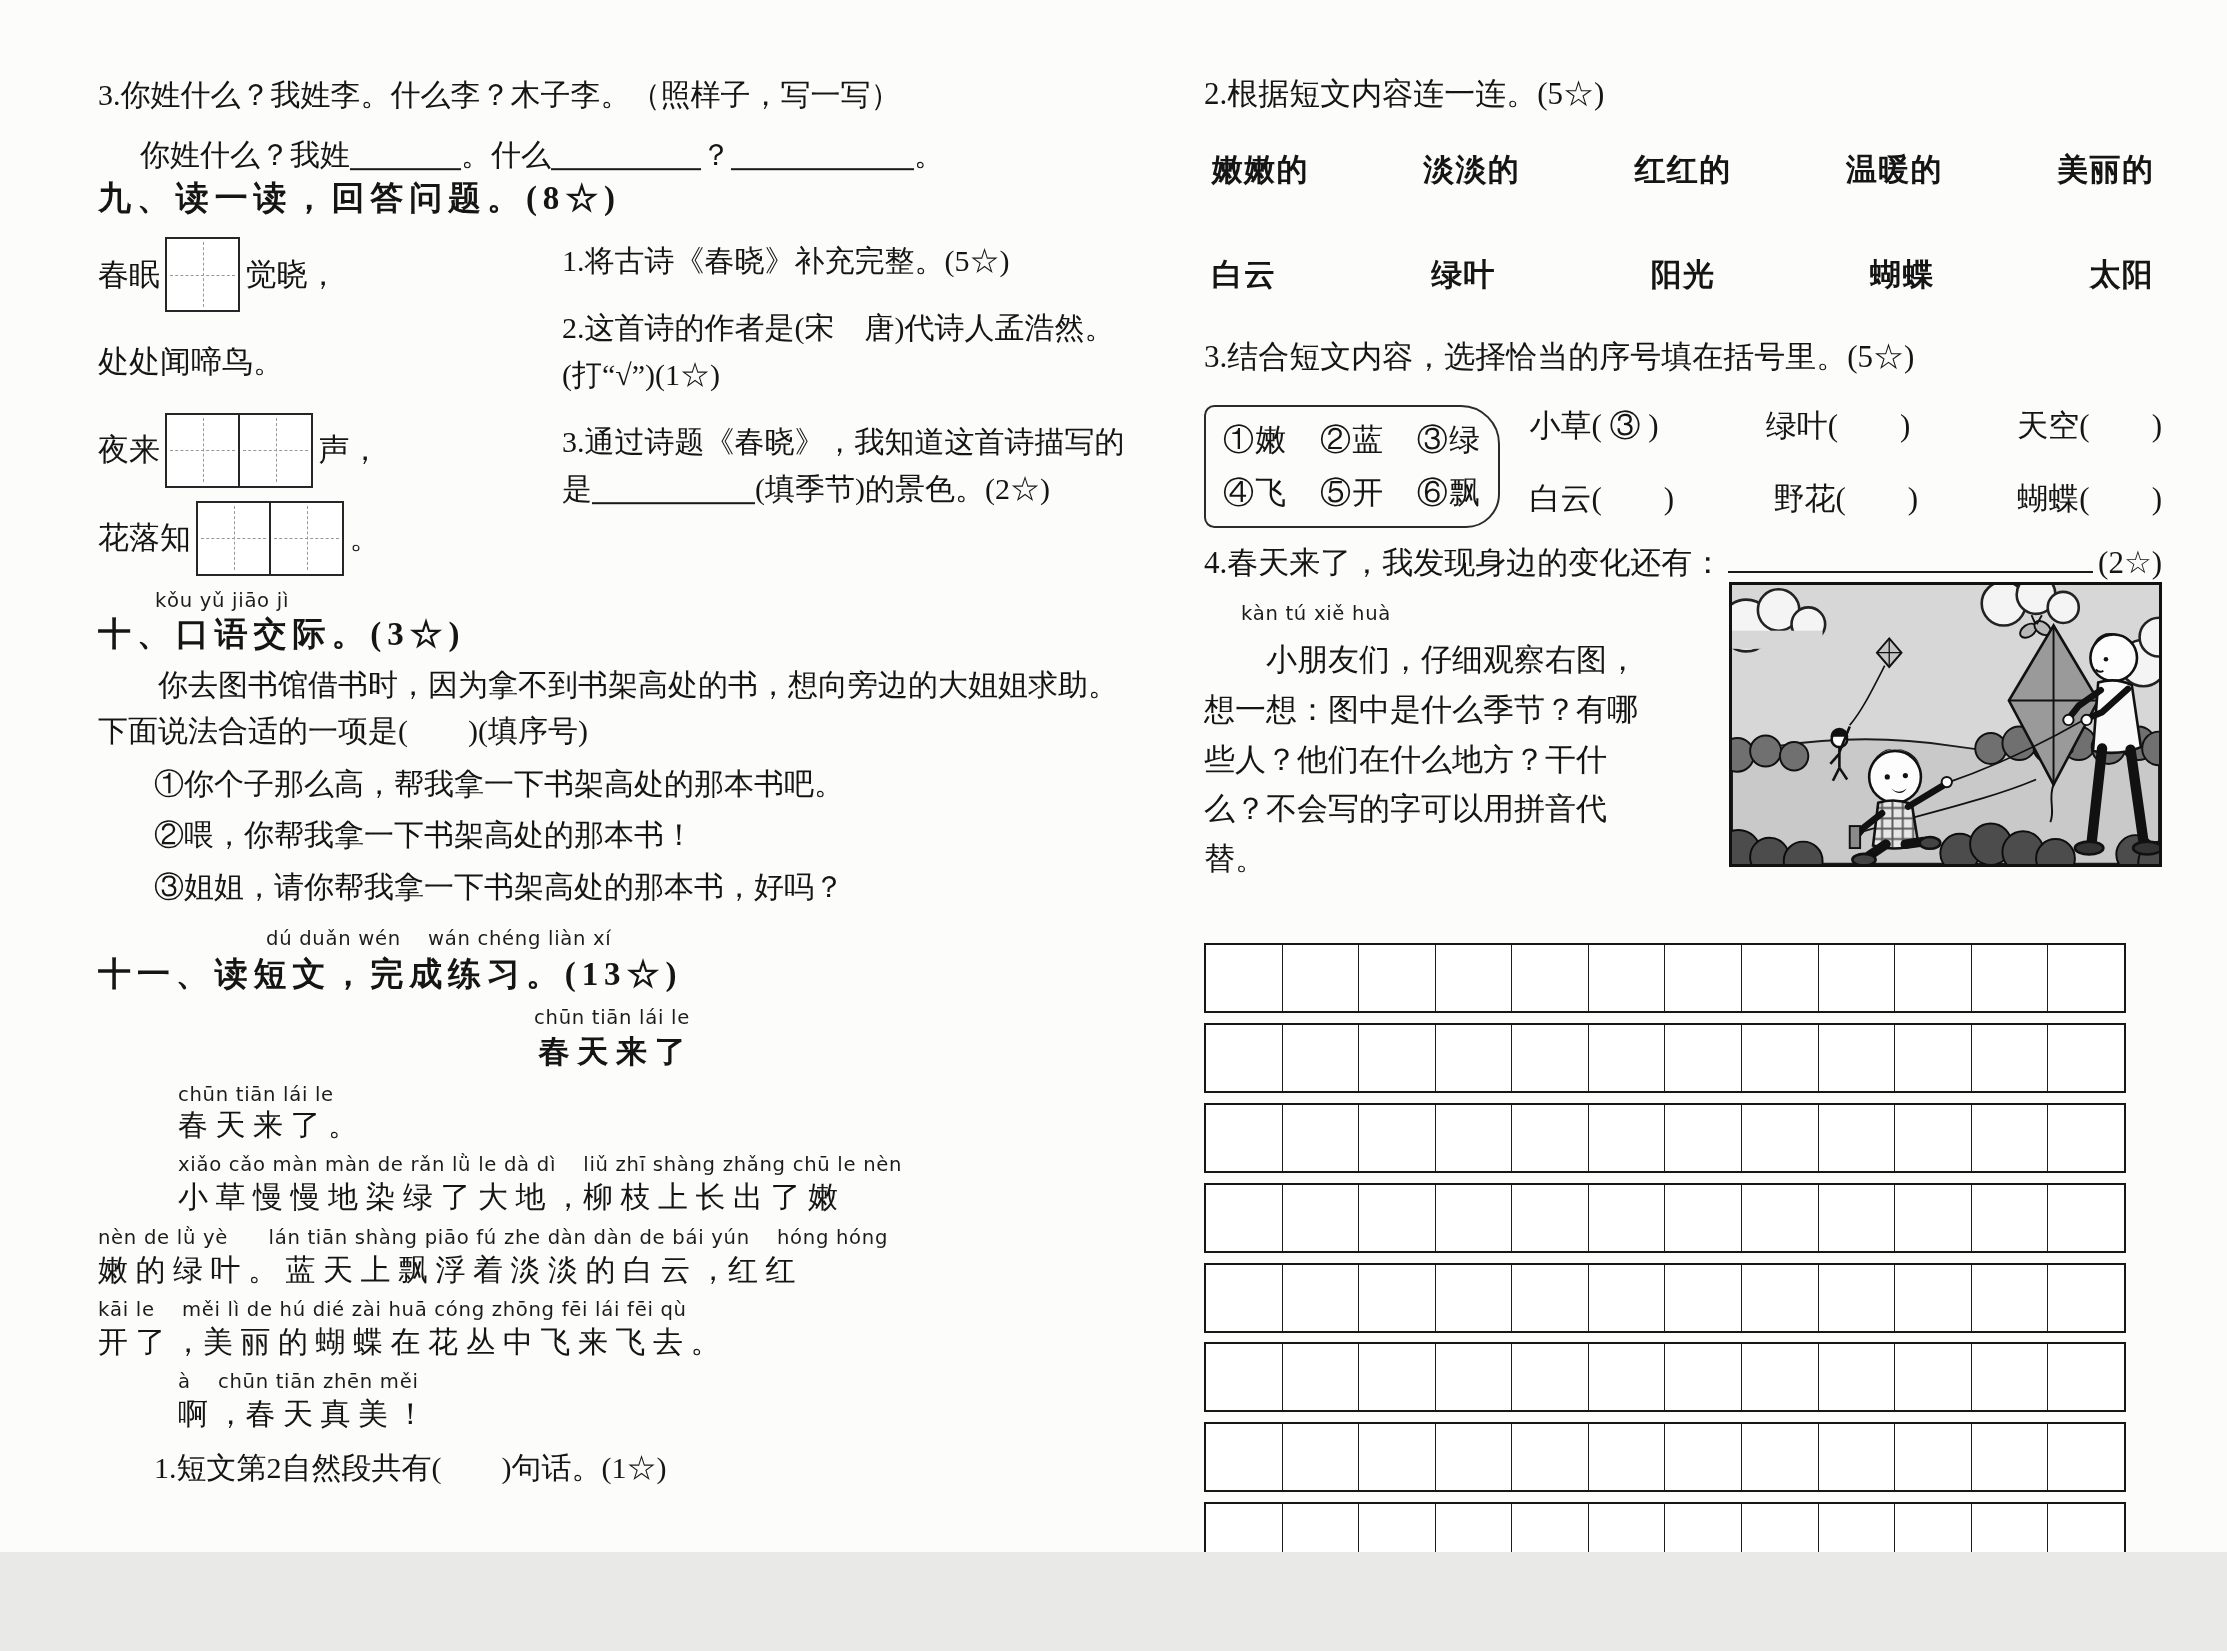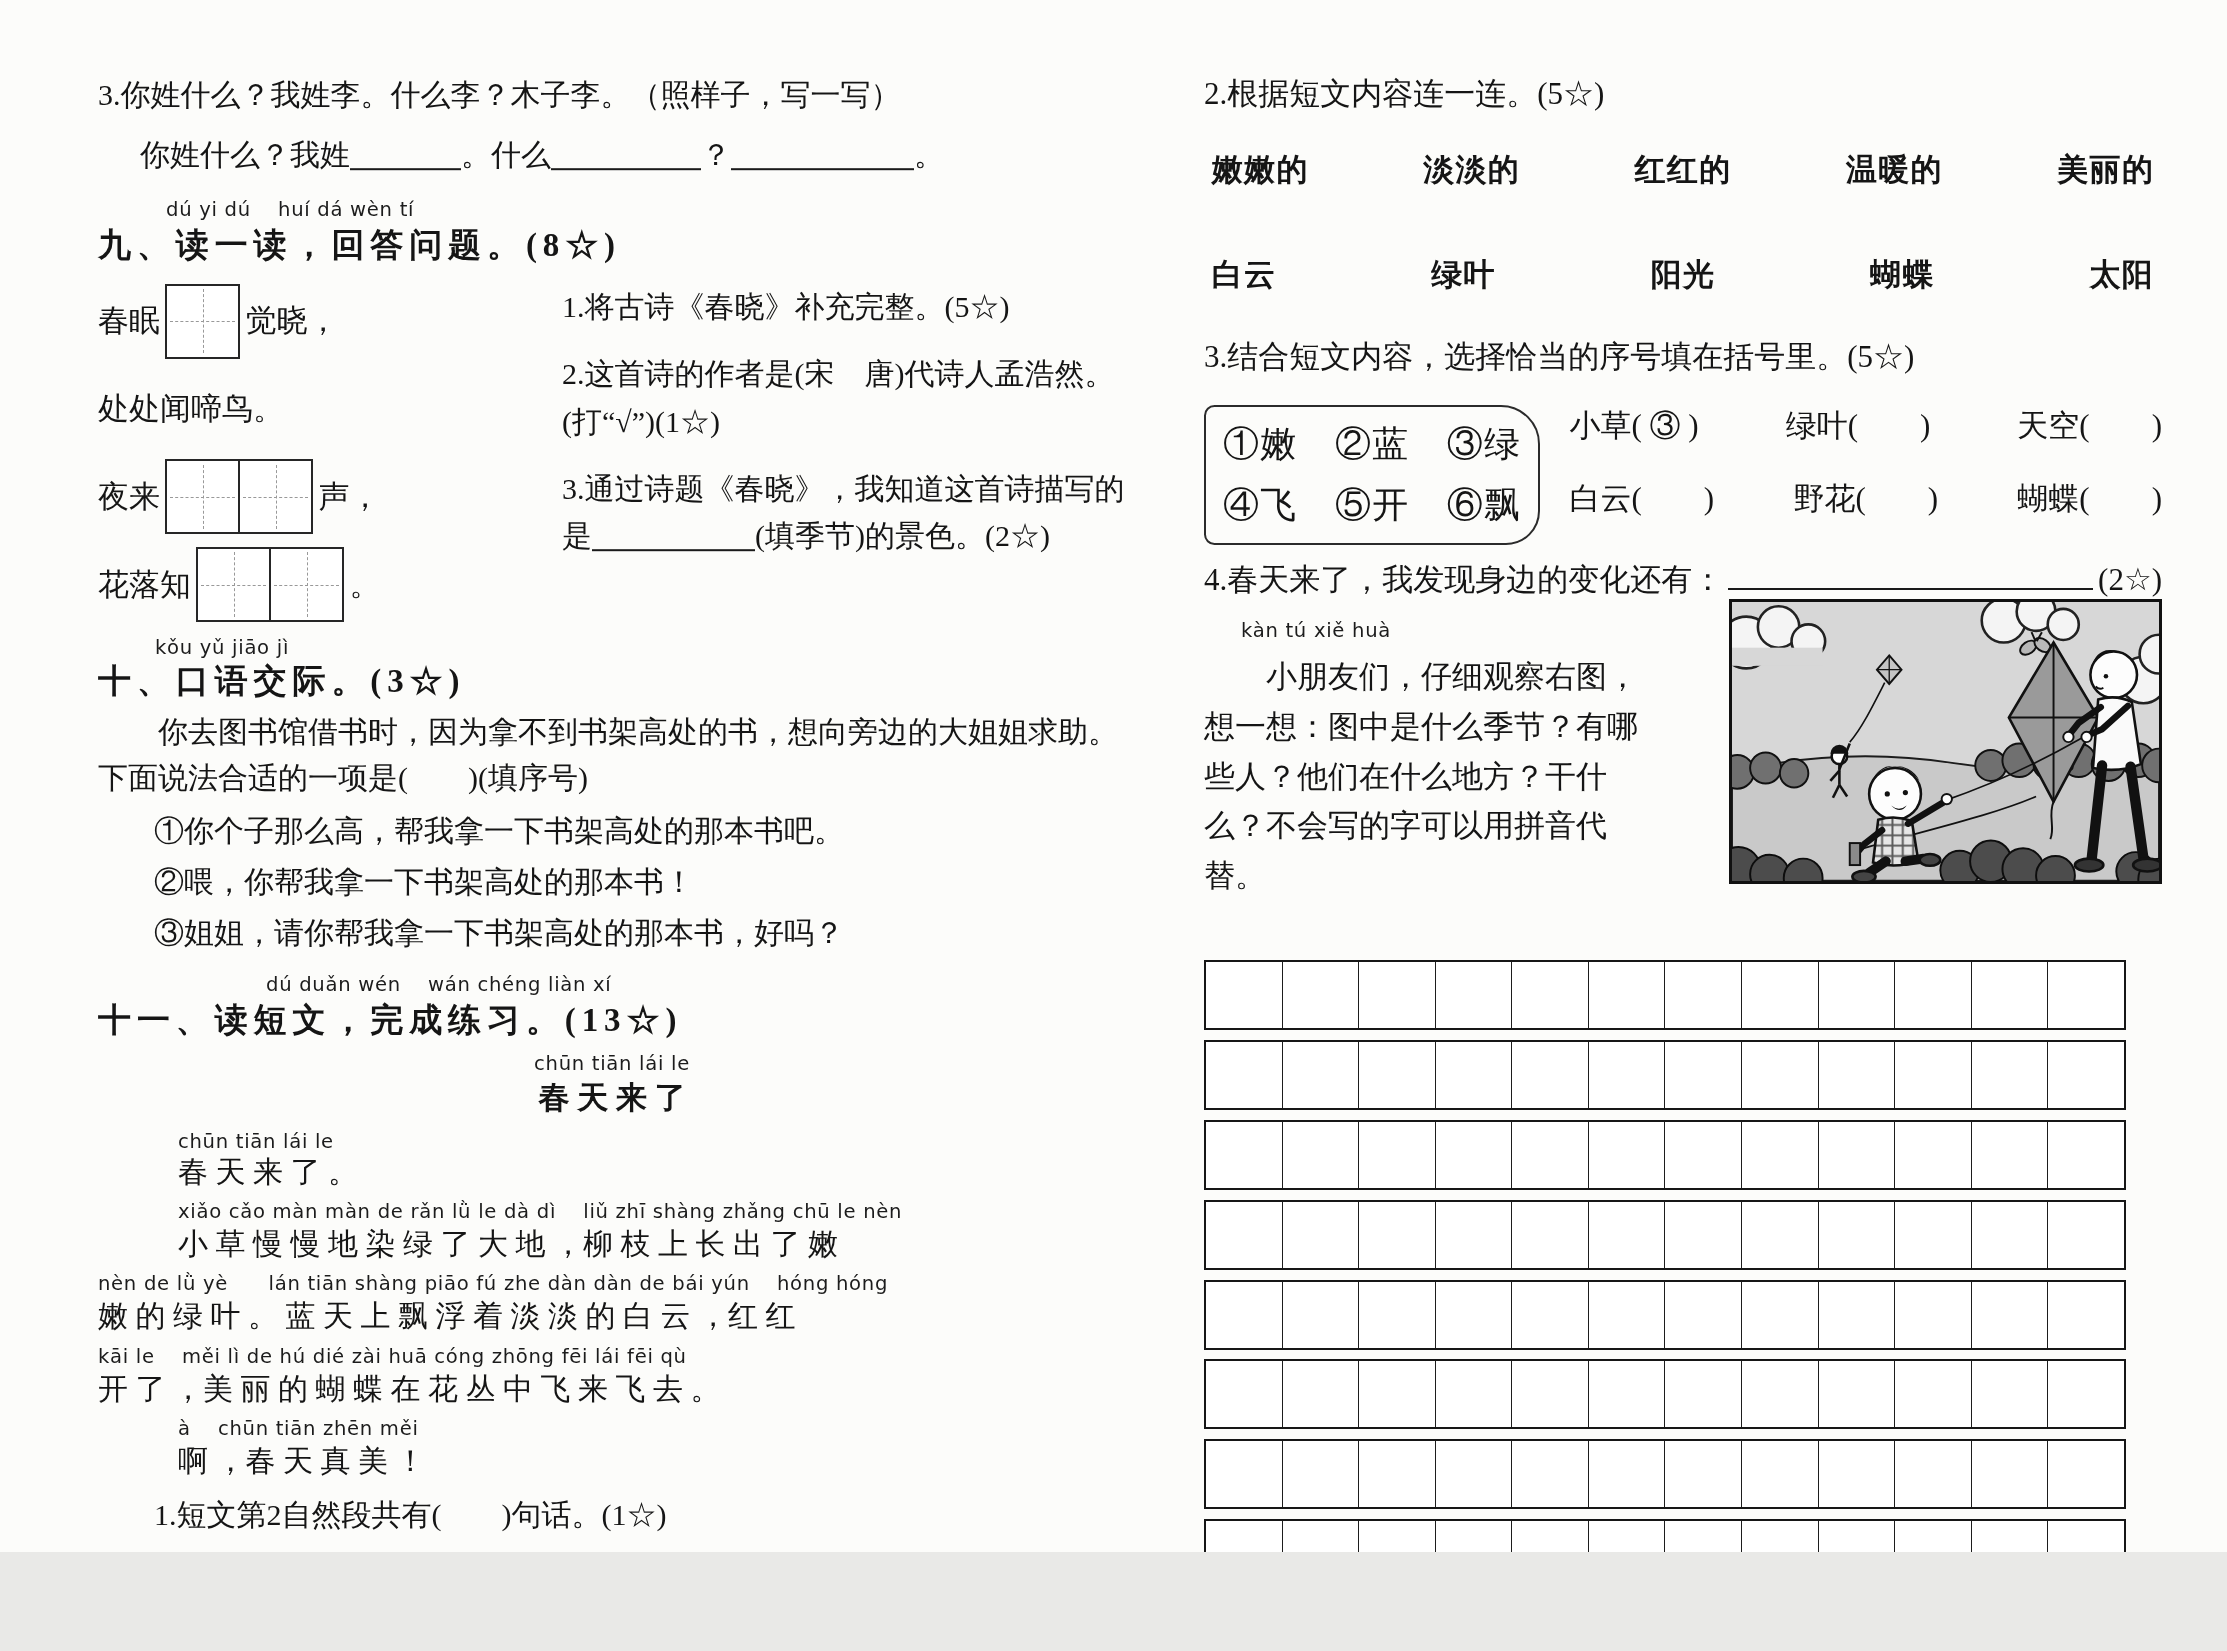--- a/index.html
+++ b/index.html
@@ -38,21 +38,21 @@
   .ind{padding-left:80px;}
   .lq1{font-size:30px;margin-top:15.7px;padding-left:56px;}
   
   .q-title{font-size:31px;}
   .match-row{display:flex;justify-content:space-between;padding:0 7.8px;font-size:31px;font-weight:600;letter-spacing:1.3px;}
   .mr1{margin-top:34px;}
   .mr2{margin-top:63px;gap:42px;}
   .q3-head{margin-top:40px;}
   .q3-body{display:flex;align-items:flex-start;margin-top:27.4px;}
   .bank{border:2.6px solid #2b2b2b;border-radius:10.4px 39px 34px 10.4px;padding:6.5px 17px;
-        font-size:36px;line-height:1.7;letter-spacing:1.3px;white-space:nowrap;}
+        font-size:31px;line-height:1.7;letter-spacing:1.3px;white-space:nowrap;}
   .ansgrid{flex:1;margin-left:29px;font-size:31px;}
   .ans-row{display:flex;justify-content:space-between;margin-bottom:31px;}
   .q4-line{display:flex;align-items:baseline;font-size:31px;margin-top:13px;}
   .q4-blank{flex:1;border-bottom:2px solid #1a1a1a;height:30px;margin:0 5.2px;}
   .s12{position:relative;margin-top:18.3px;min-height:405px;}
   .s12 .sec-pinyin{padding-left:37px;margin-top:0;}
   .s12-title{font-size:33px;font-weight:600;letter-spacing:5.9px;margin-top:3.9px;}
   .s12-para{width:460px;font-size:31px;line-height:1.6;text-indent:2em;margin-top:10.4px;}
   .s12-pic{position:absolute;right:0;top:-19.6px;width:433px;height:285px;border:3.3px solid #111;
            background:#d7d7d7;box-sizing:border-box;}
@@ -72,21 +72,20 @@
 <div class="sheet">
 
   <div class="col-left">
 
     <div class="q83-l1 cn">3.你姓什么？我姓李。什么李？木子李。（照样子，写一写）</div>
 
     <div class="q83-l2">
       <span>你姓什么？我姓</span><span class="blank w170"></span><span>。什么</span><span class="blank w230"></span><span>？</span><span class="blank w280"></span><span>。</span>
     </div>
 
-    <div class="pinyin sec-pinyin">dú yi dú　 huí dá wèn tí</div>
     <div class="h2">九、读一读，回答问题。(8☆)</div>
 
     <div class="poemwrap">
       <div class="poem">
         <div class="poem-line">
           <span>春眠</span>
           <span class="tzg">
               <span class="tzg-cell"></span>
             </span>
           <span>觉晓，</span>

